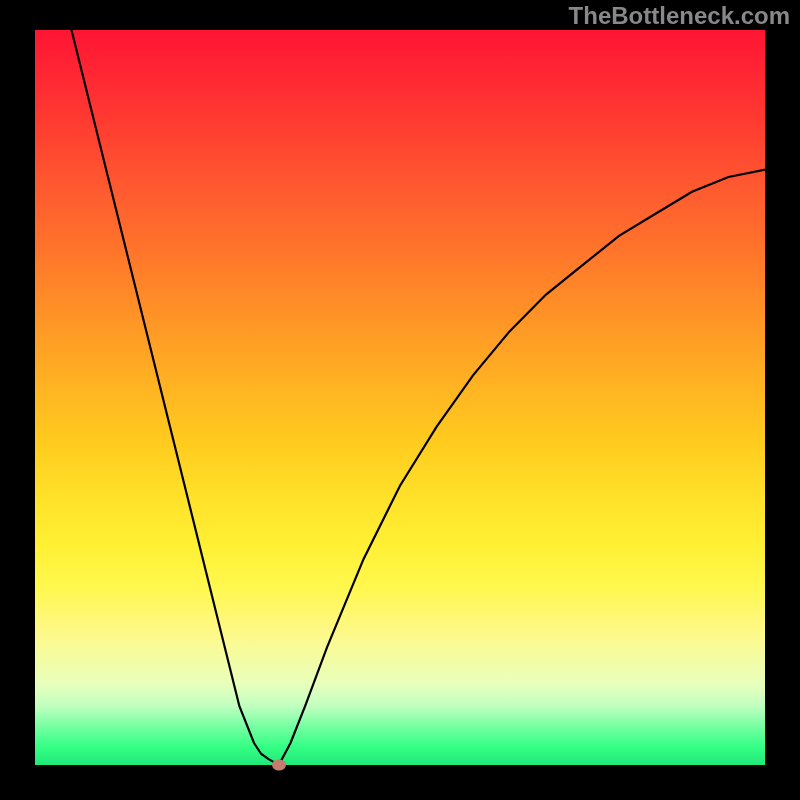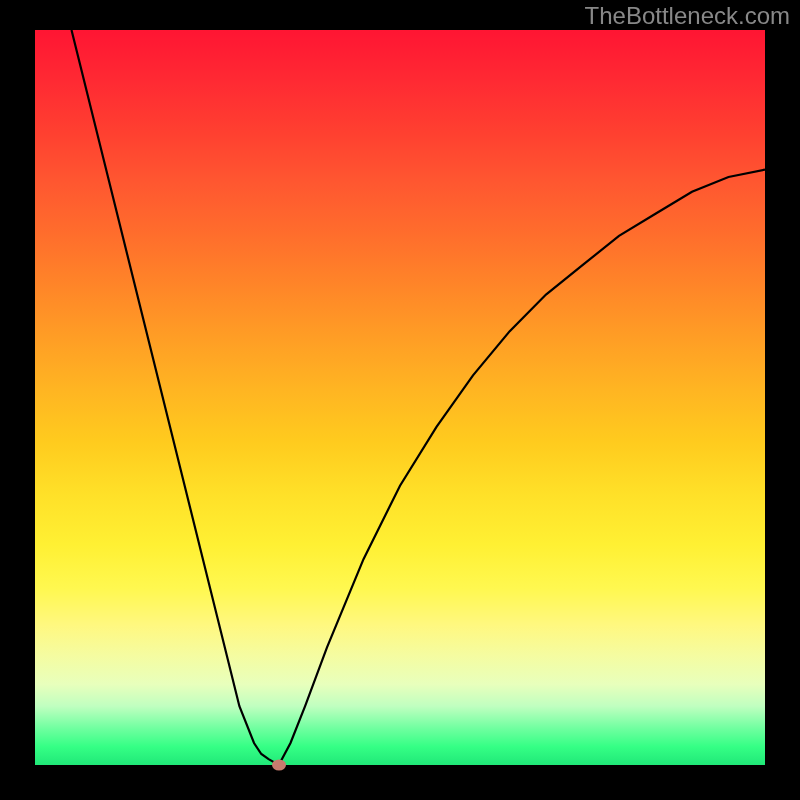--- a/index.html
+++ b/index.html
@@ -14,21 +14,21 @@
     width: 800px;
     height: 800px;
     position: relative;
   }
   .watermark {
     position: absolute;
     top: 2px;
     right: 10px;
     color: #888;
     font-size: 24px;
-    font-weight: 400;
+    font-weight: 700;
     z-index: 10;
   }
   .plot-area {
     position: absolute;
     left: 35px;
     top: 30px;
     width: 730px;
     height: 735px;
     background: linear-gradient(to bottom,
       #ff1533 0%,

